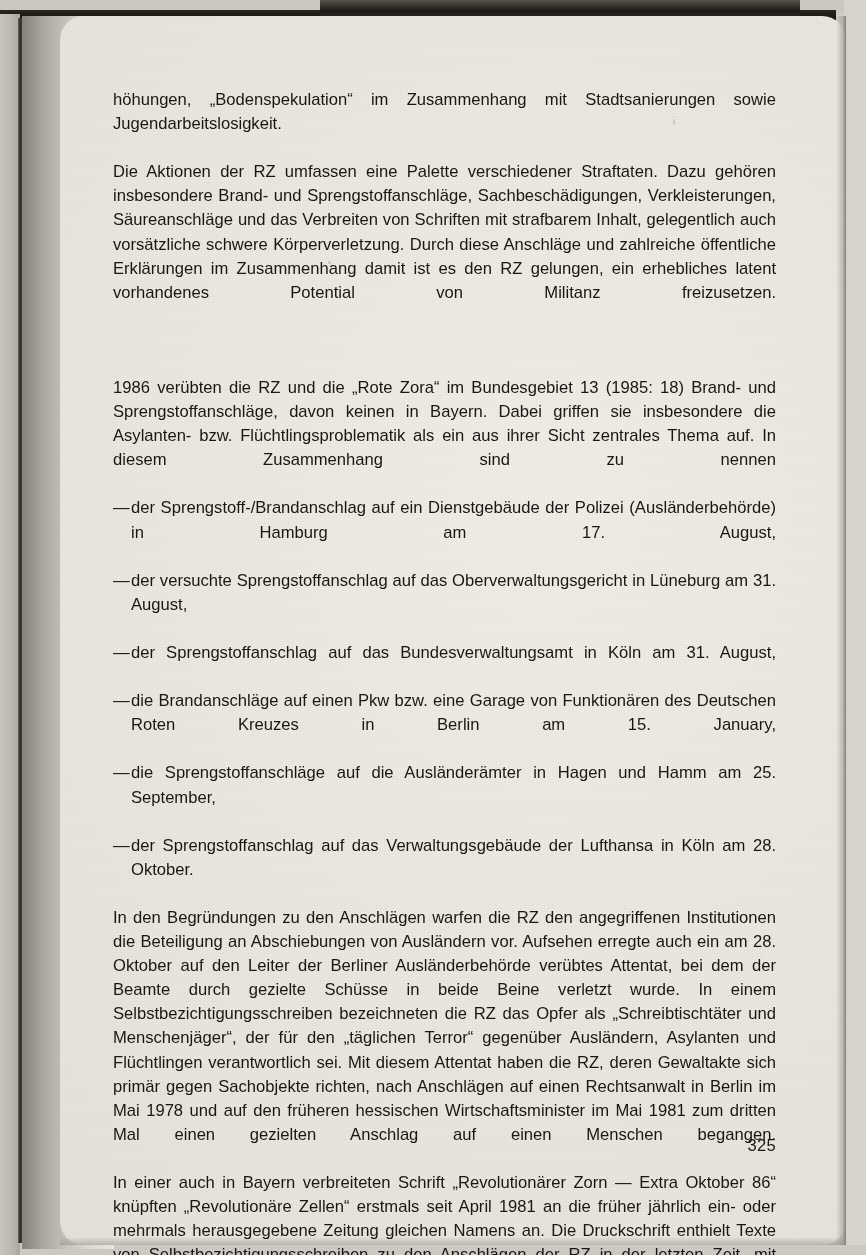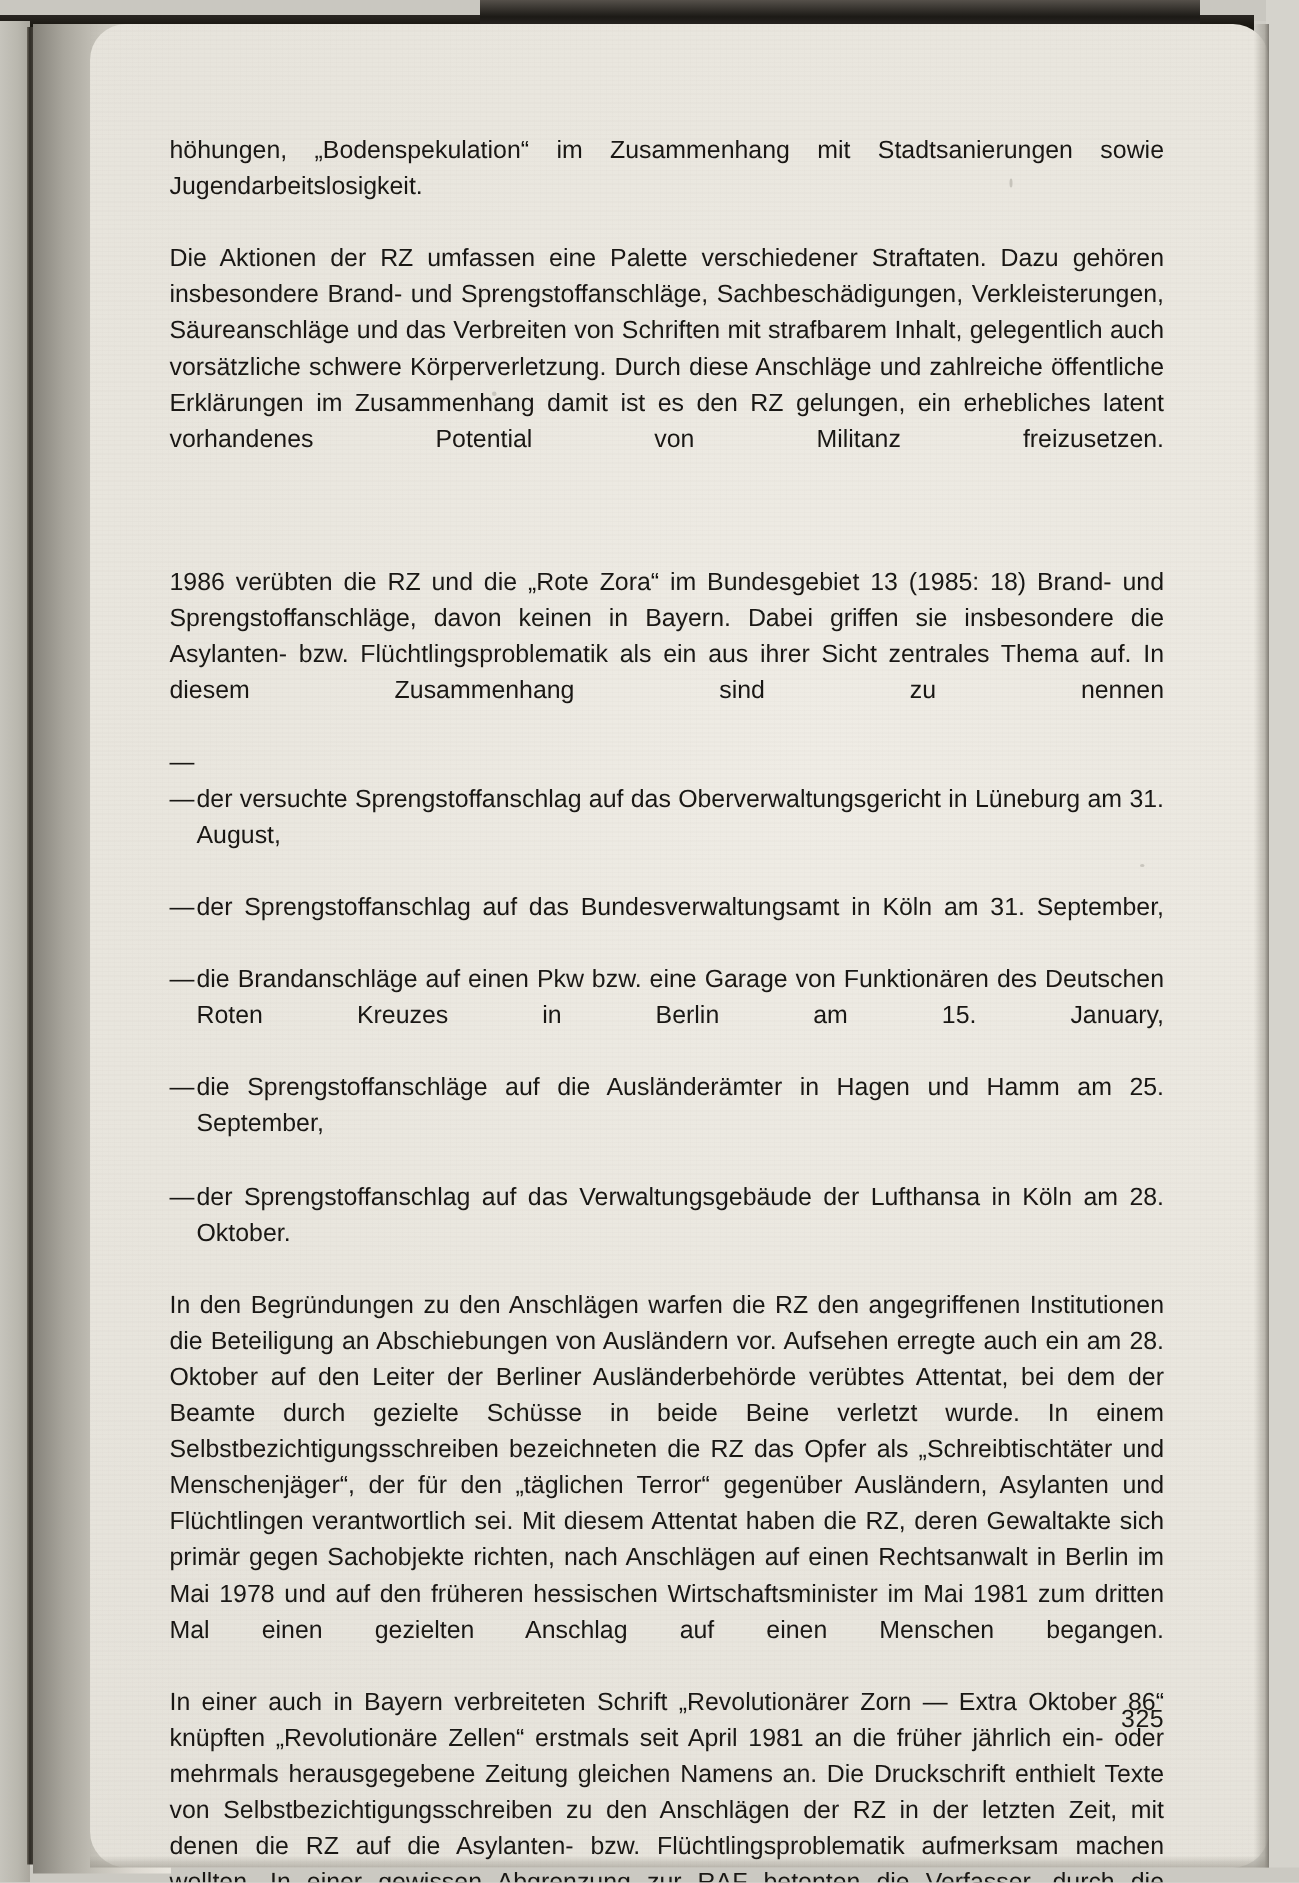--- a/index.html
+++ b/index.html
@@ -200,28 +200,29 @@
 
       <p>Die Aktionen der RZ umfassen eine Palette verschiedener Straftaten. Dazu gehören insbesondere Brand- und Sprengstoffanschläge, Sachbeschädigungen, Verkleisterungen, Säureanschläge und das Verbreiten von Schriften mit strafbarem Inhalt, gelegentlich auch vorsätzliche schwere Körperverletzung. Durch diese Anschläge und zahlreiche öffentliche Erklärungen im Zusammenhang damit ist es den RZ gelungen, ein erhebliches latent vorhandenes Potential von Militanz freizusetzen.</p>
 
       <div class="gap"></div>
 
       <p>1986 verübten die RZ und die „Rote Zora“ im Bundesgebiet 13 (1985: 18) Brand- und Sprengstoffanschläge, davon keinen in Bayern. Dabei griffen sie insbesondere die Asylanten- bzw. Flüchtlingsproblematik als ein aus ihrer Sicht zentrales Thema auf. In diesem Zusammenhang sind zu nennen</p>
 
       <ul class="dashlist">
         <li>
           <span class="dash">—</span>
+          <span>der Sprengstoff-/Brandanschlag auf ein Dienstgebäude der Polizei (Ausländerbehörde) in Hamburg am 17. August,</span>
         </li>
         <li>
           <span class="dash">—</span>
           <span>der versuchte Sprengstoffanschlag auf das Oberverwaltungsgericht in Lüneburg am 31. August,</span>
         </li>
         <li>
           <span class="dash">—</span>
-          <span>der Sprengstoffanschlag auf das Bundesverwaltungsamt in Köln am 31. September,</span>
+          <span>der Sprengstoffanschlag auf das Bundesverwaltungsamt in Köln am 31. August,</span>
         </li>
         <li>
           <span class="dash">—</span>
           <span>die Brandanschläge auf einen Pkw bzw. eine Garage von Funktionären des Deutschen Roten Kreuzes in Berlin am 15. January,</span>
         </li>
         <li>
           <span class="dash">—</span>
           <span>die Sprengstoffanschläge auf die Ausländerämter in Hagen und Hamm am 25. September,</span>
         </li>
         <li>

